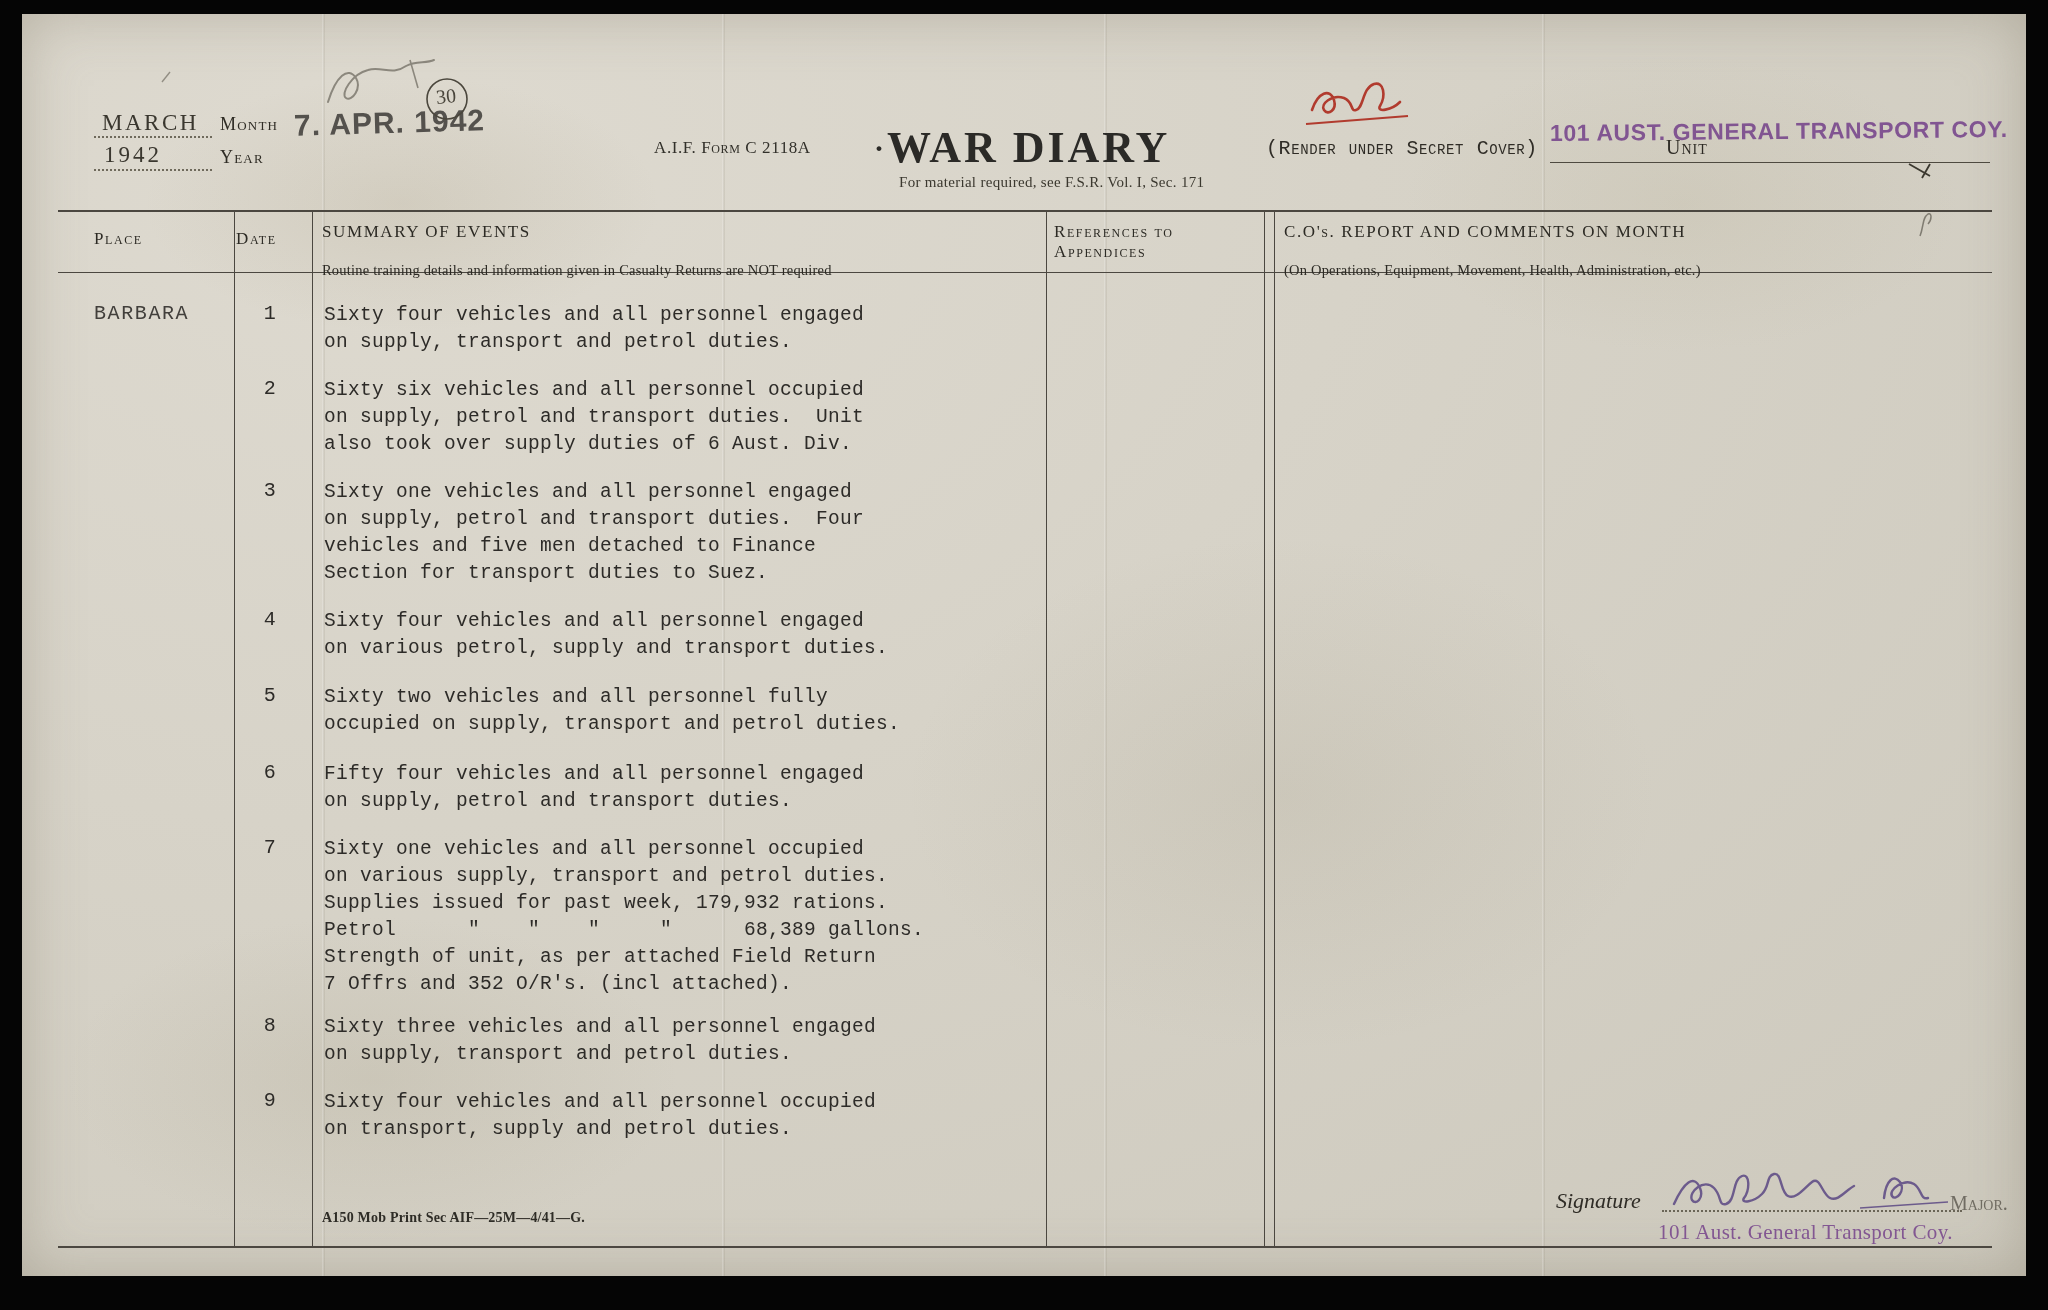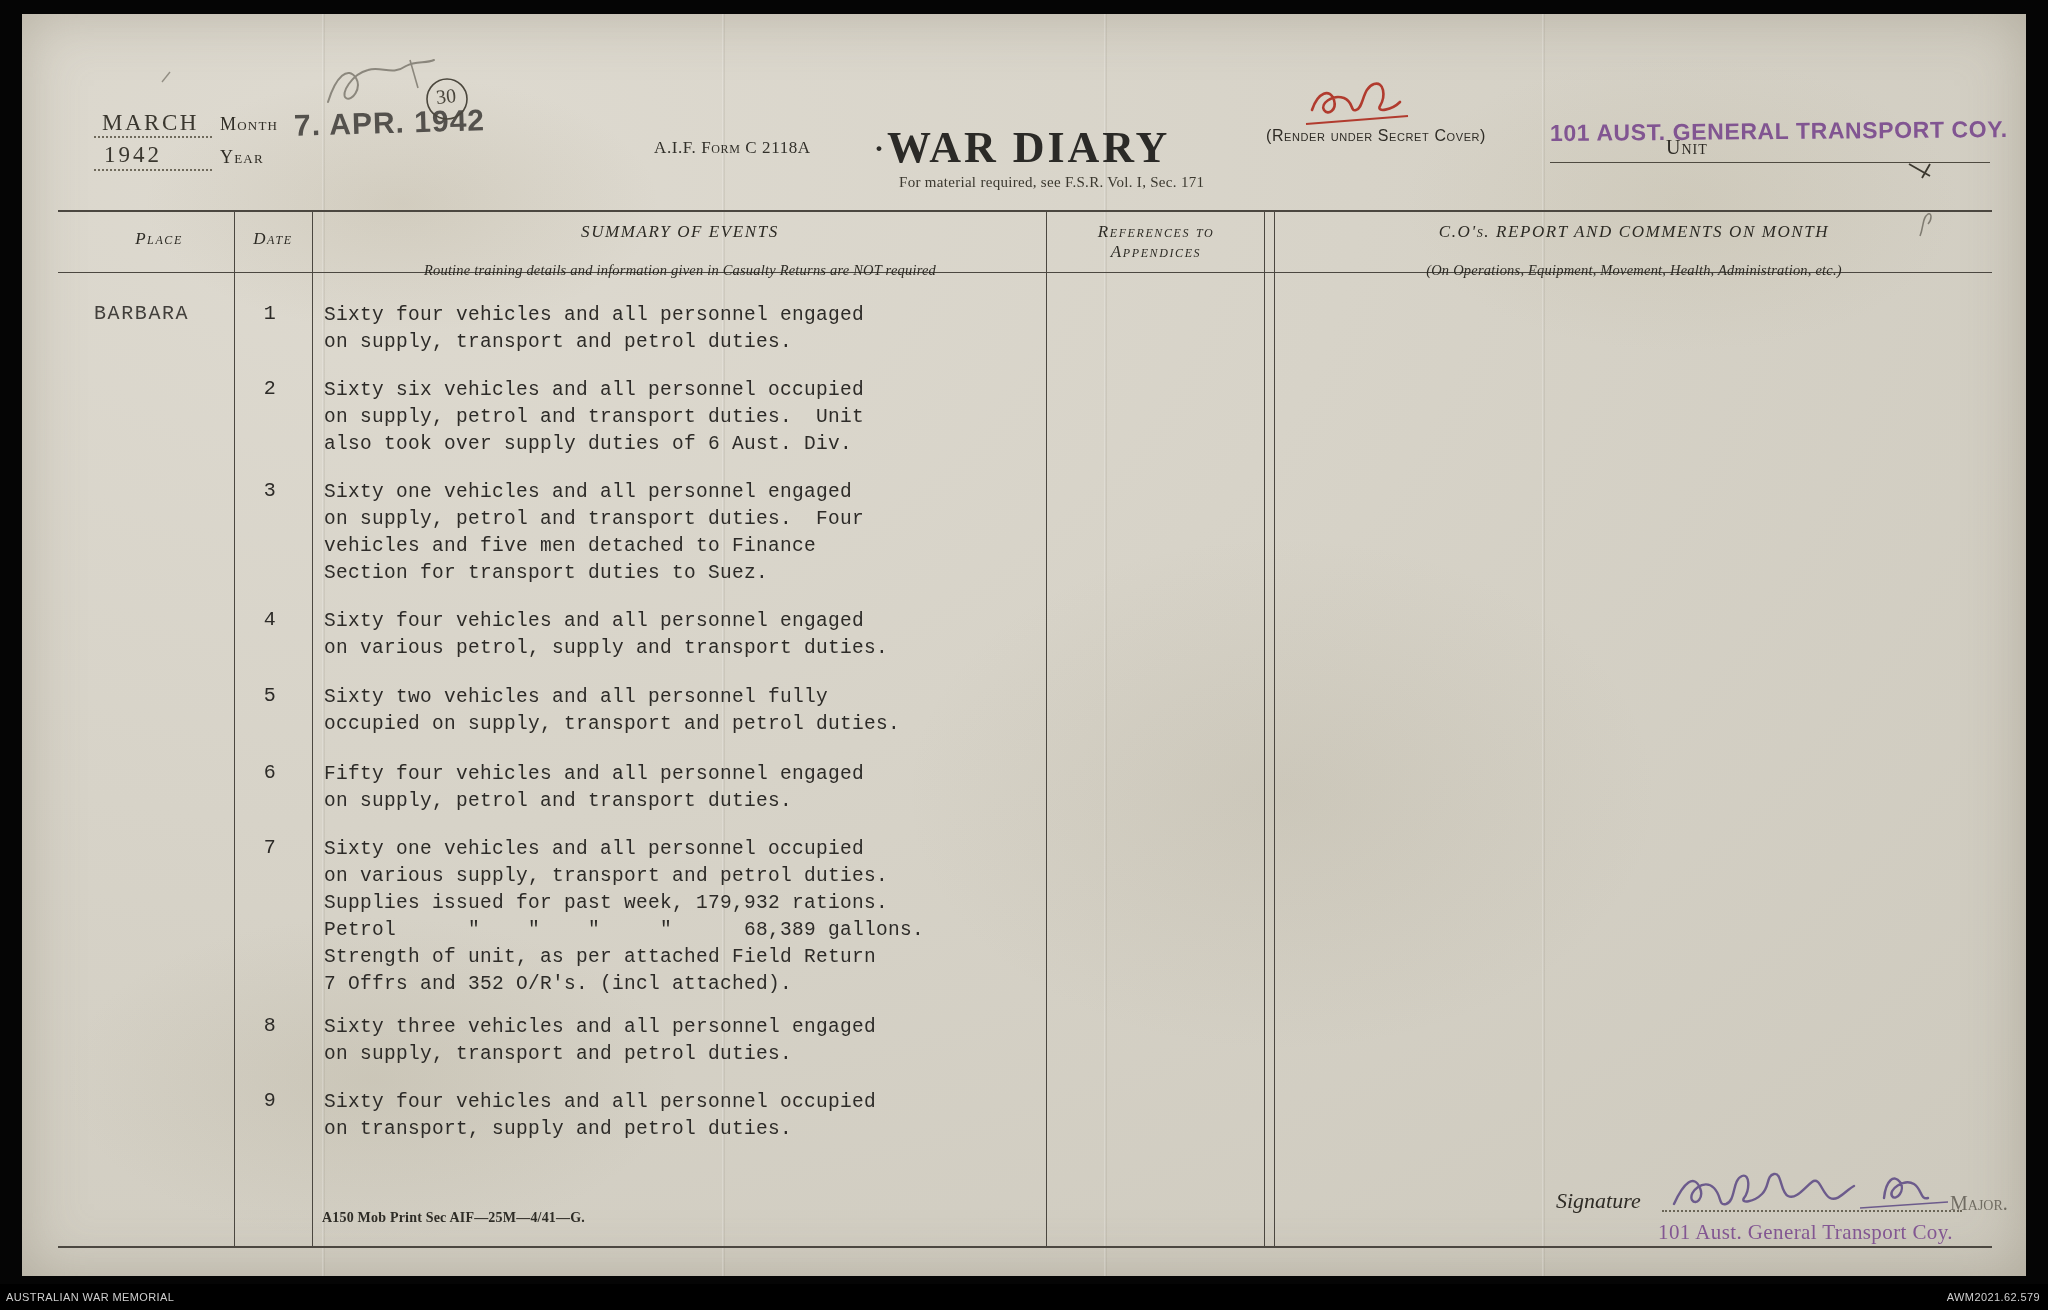--- a/index.html
+++ b/index.html
@@ -178,23 +178,23 @@
   #subtitle {
     position: absolute;
     left: 877px; top: 160px;
     font-family: "Liberation Serif", serif;
     font-size: 15px;
     letter-spacing: .3px;
     color: #3b382f;
   }
   #render-note {
     position: absolute;
-    left: 1244px; top: 113px;
-    font-family: Liberation Sans, sans-serif;
-    font-size: 16px;
+    left: 1244px; top: 123px;
+    font-family: Liberation Mono, monospace;
+    font-size: 20px;
     font-variant: small-caps;
     letter-spacing: .6px;
     color: #2f2c26;
   }
   
   #red-initials {
     position: absolute;
     left: 1282px; top: 62px;
     width: 110px; height: 56px;
   }
@@ -258,24 +258,23 @@
     border-left: 1.3px solid #4b4740;
   }
   #v1 { left: 212px; }
   #v2 { left: 290px; }
   #v3 { left: 1024px; }
   #v4 { left: 1242px; }
   #v5 { left: 1252px; }
 
   .col-head {
     position: absolute;
-    text-align: center;
+    text-align: left;
     font-family: "Liberation Serif", serif;
     color: #2c2a24;
-    font-style: italic;
   }
   .col-head .t1 {
     font-size: 17px;
     letter-spacing: 1.6px;
     font-variant: small-caps;
     display: block;
   }
   .col-head .t2 {
     font-size: 14.5px;
     letter-spacing: .2px;
@@ -553,18 +552,14 @@
                C150 12, 152 30, 160 34 C168 38, 176 26, 184 22" stroke="#6c5b8c" stroke-width="2.4" fill="none" stroke-linecap="round"></path>
       <path d="M214 34 C216 16, 224 10, 230 18 C236 26, 226 38, 222 32 C218 26, 234 14, 244 20
                C252 25, 250 36, 258 34" stroke="#6c5b8c" stroke-width="2.4" fill="none" stroke-linecap="round"></path>
       <path d="M190 44 L278 38" stroke="#6c5b8c" stroke-width="1.6" fill="none"></path>
     </svg>
     <div id="sig-rank">Major.</div>
     <div id="sig-unit">101 Aust. General Transport Coy.</div>
 
   </div>
 
-  <div id="footer-strip">
-    <span class="left">AUSTRALIAN WAR MEMORIAL</span>
-    <span class="right">AWM2021.62.579</span>
-  </div>
 
 </div>
 
 </body></html>

